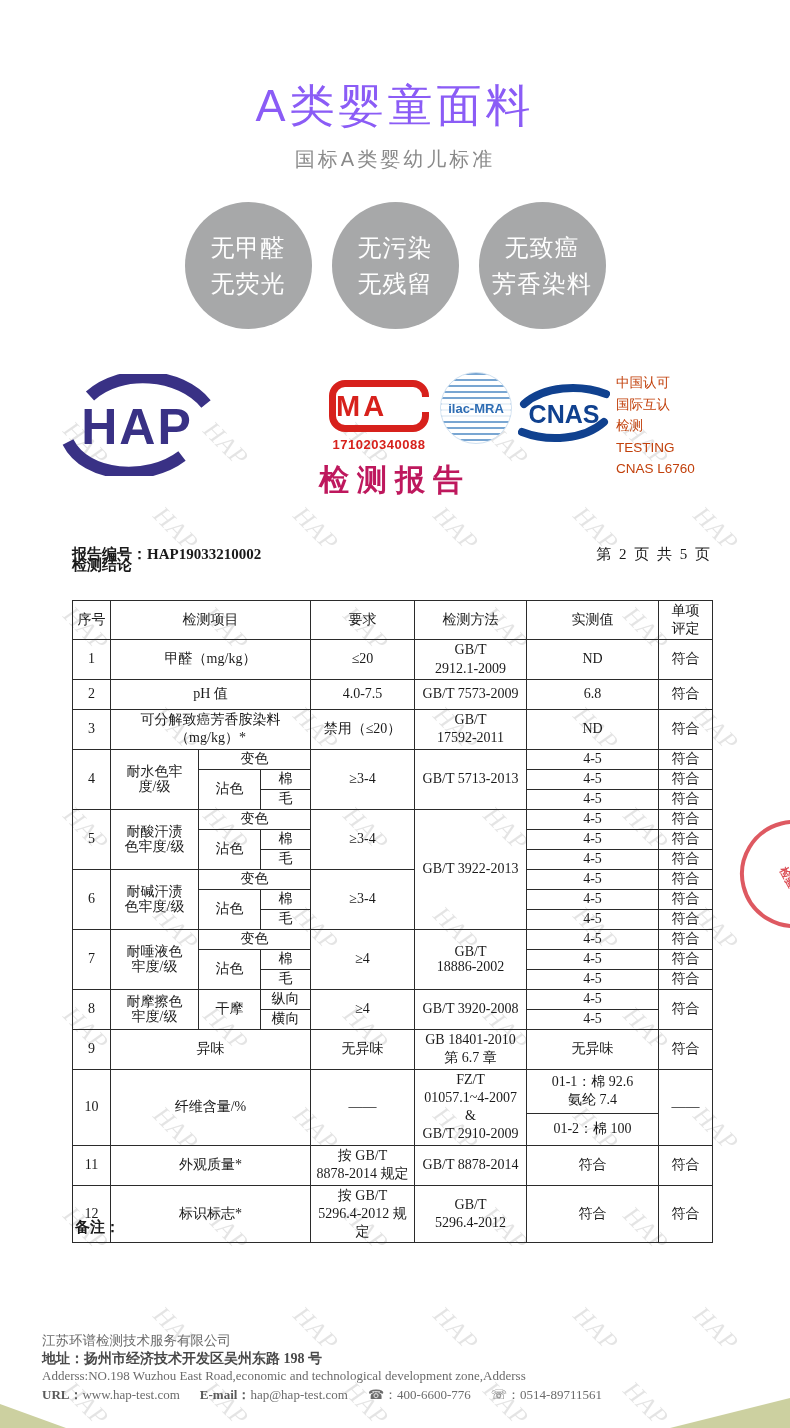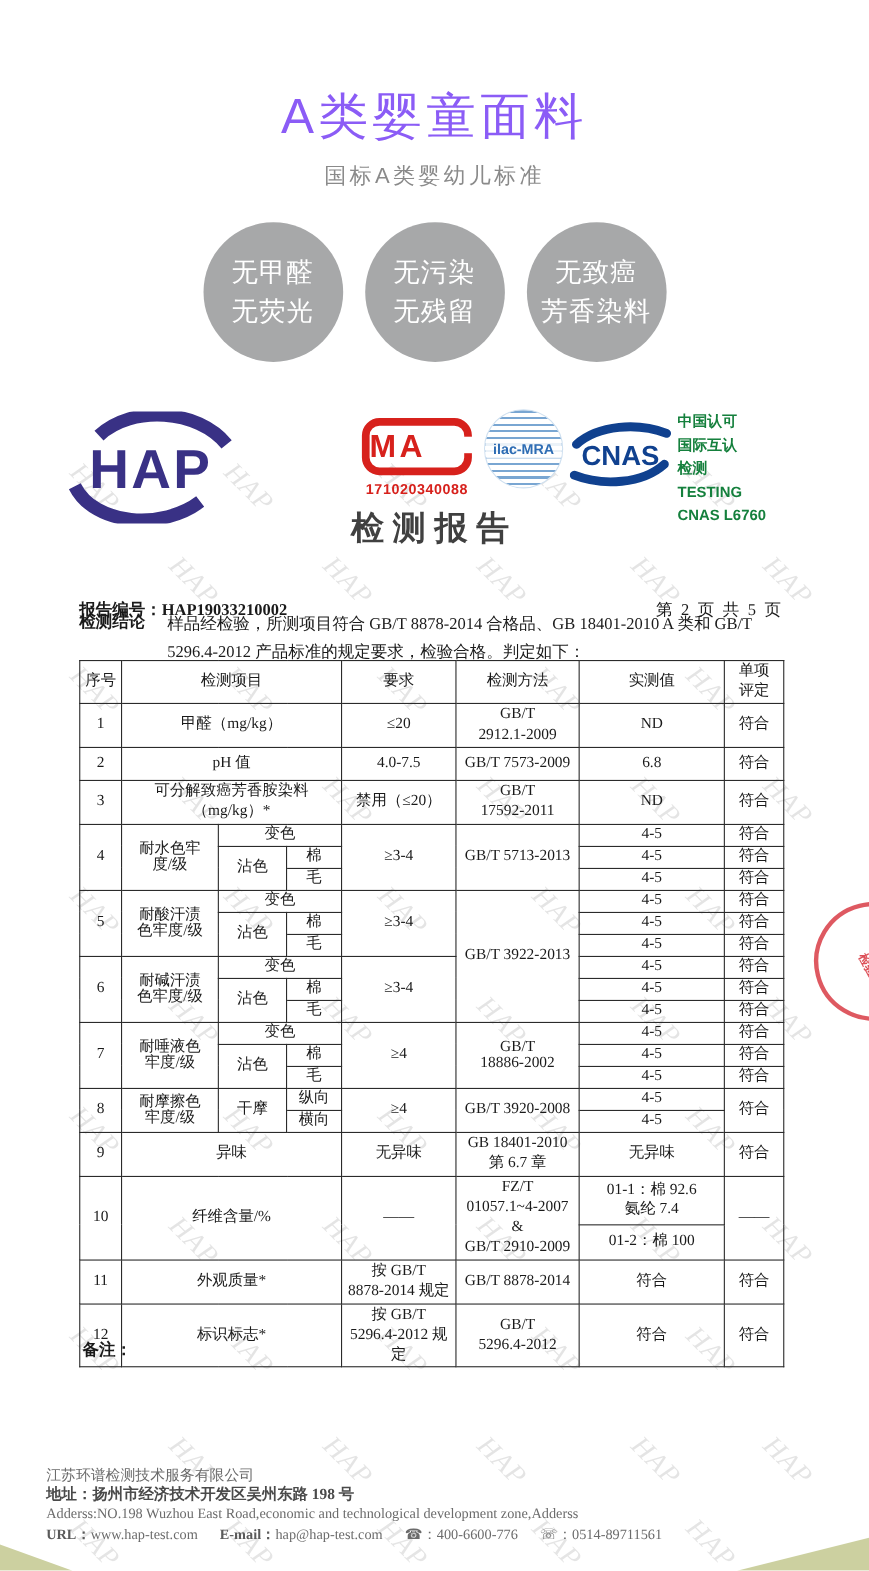--- a/index.html
+++ b/index.html
@@ -35,24 +35,24 @@
   .cma-ma { color:#d7211c; font-family:"Liberation Sans", sans-serif; font-weight:bold; font-size:29px; letter-spacing:3px; }
   .cma-number { margin-top:5px; color:#d7211c; font-family:"Liberation Sans", sans-serif;
                 font-weight:bold; font-size:13px; letter-spacing:.5px; }
   .ilac { position:absolute; left:440px; top:2px; width:72px; height:72px; border-radius:50%;
           background:repeating-linear-gradient(180deg,#79a6d2 0 2px,#ffffff 2px 6px);
           border:1px solid #cfe0f0; display:flex; align-items:center; justify-content:center; overflow:hidden; }
   .ilac-band { background:rgba(255,255,255,.85); width:100%; text-align:center;
                font-family:"Liberation Sans", sans-serif; font-weight:bold; font-size:13px; color:#2e6db4; padding:1px 0; }
   .cnas { position:absolute; left:518px; top:12px; }
   .accred { position:absolute; left:616px; top:2px; font-family:"Liberation Sans", sans-serif;
-            font-weight:bold; font-size:13.5px; color:#15803d; line-height:1.6; }
+            font-weight:normal; font-size:13.5px; color:#c2410c; line-height:1.6; }
   
   .report-heading { position:absolute; z-index:1; top:460px; left:0; width:100%; text-align:center;
-                    font-size:30px; font-weight:bold; letter-spacing:8px; color:#404040; }
+                    font-size:30px; font-weight:bold; letter-spacing:8px; color:#be185d; }
   .report-line { position:absolute; z-index:1; top:503px; left:72px; width:640px;
                  display:flex; justify-content:space-between; align-items:baseline; font-size:15px; }
   .report-no { font-weight:bold; }
   .report-pages { letter-spacing:2px;margin-top:42px; }
   .conclusion { position:absolute; z-index:1; top:556px; left:72px; width:644px; display:flex; font-size:15px; }
   .conclusion-label { font-weight:bold; width:80px; flex:0 0 80px; }
   .conclusion-text { flex:1; line-height:1.65; }
   
   table.results { position:absolute; z-index:1; top:600px; left:72px; width:640px;
                   border-collapse:collapse; table-layout:fixed; font-size:14px; }
@@ -203,21 +203,20 @@
   <div class="report-heading">检测报告</div>
   <div class="report-line">
     <div class="report-no">
       <span>报告编号：</span><span>HAP19033210002</span>
     </div>
     <div class="report-pages">第 2 页 共 5 页</div>
   </div>
 
   <div class="conclusion">
     <div class="conclusion-label">检测结论</div>
-    <div class="conclusion-text">样品经检验，所测项目符合 GB/T 8878-2014 合格品、GB 18401-2010 A 类和 GB/T 5296.4-2012 产品标准的规定要求，检验合格。判定如下：</div>
   </div>
 
   <table class="results">
     <colgroup>
       <col style="width:38px">
         <col style="width:88px">
         <col style="width:62px">
         <col style="width:50px">
       <col style="width:104px">
         <col style="width:112px">

